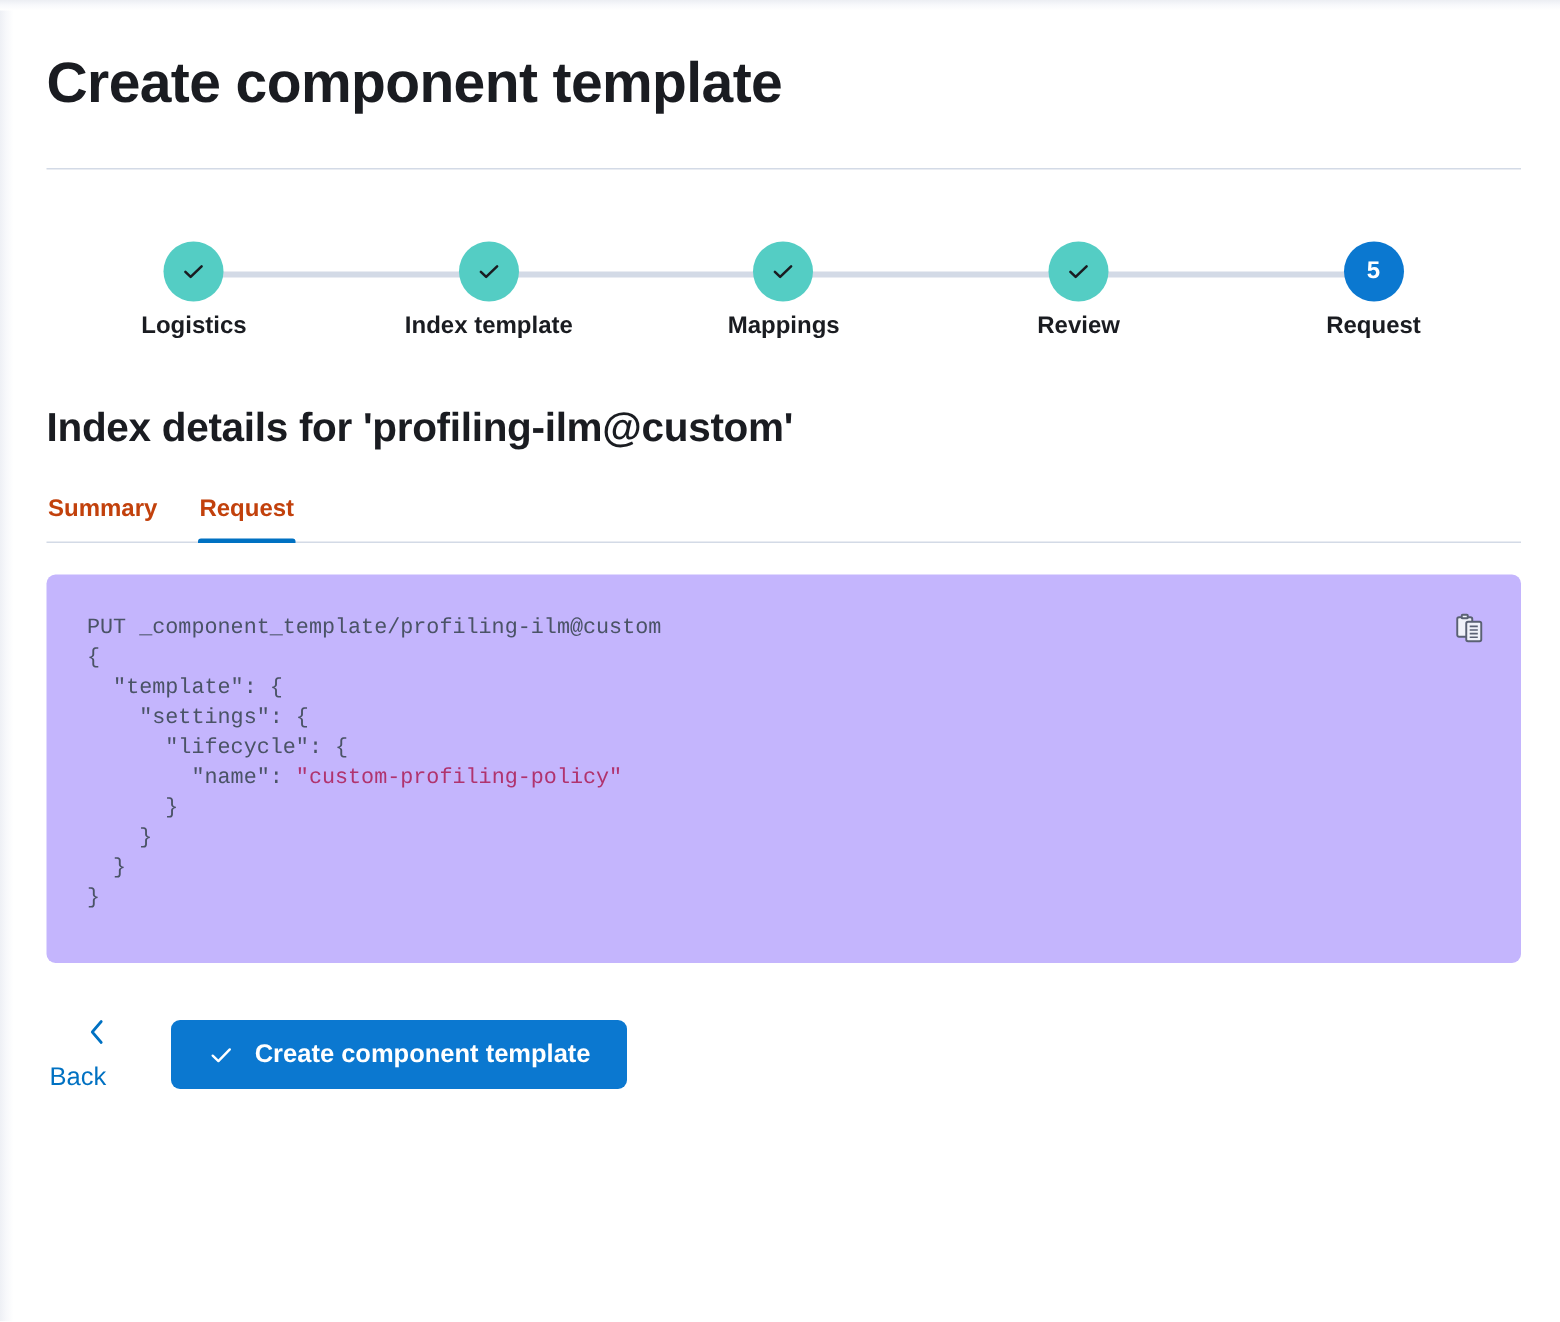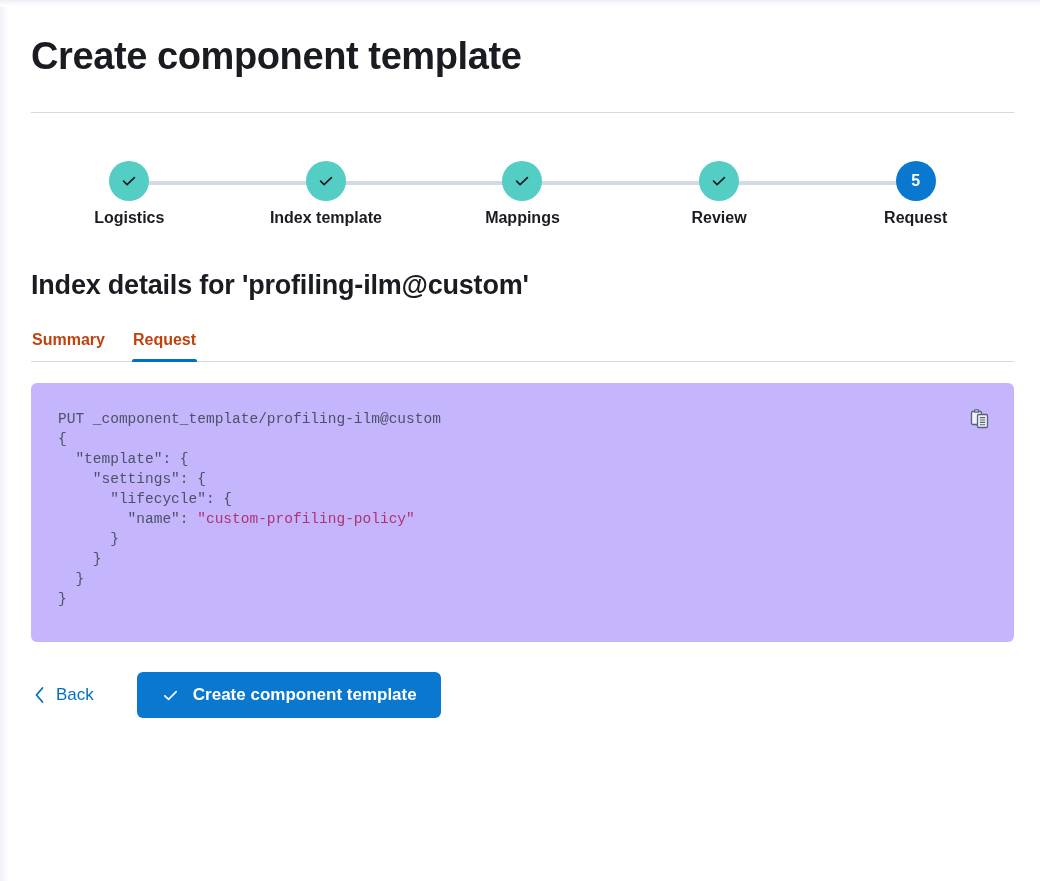--- a/index.html
+++ b/index.html
@@ -213,30 +213,31 @@
 
   
   .actions {
     margin-top: 30px;
     display: flex;
     align-items: center;
     gap: 41px;
   }
   .back-button {
     display: inline-flex;
-    align-items: center;
+    align-items: flex-end;
     gap: 10px;
     background: none;
     border: none;
     padding: 6px 2px;
     cursor: pointer;
     color: #0071c2;
     font-size: 17px;
     font-weight: 400;
     font-family: inherit;
+    flex-direction: column;
   }
   .back-button .chev svg { display: block; }
 
   .primary-button {
     display: inline-flex;
     align-items: center;
     gap: 13px;
     background: #0b78d0;
     color: #ffffff;
     border: none;

